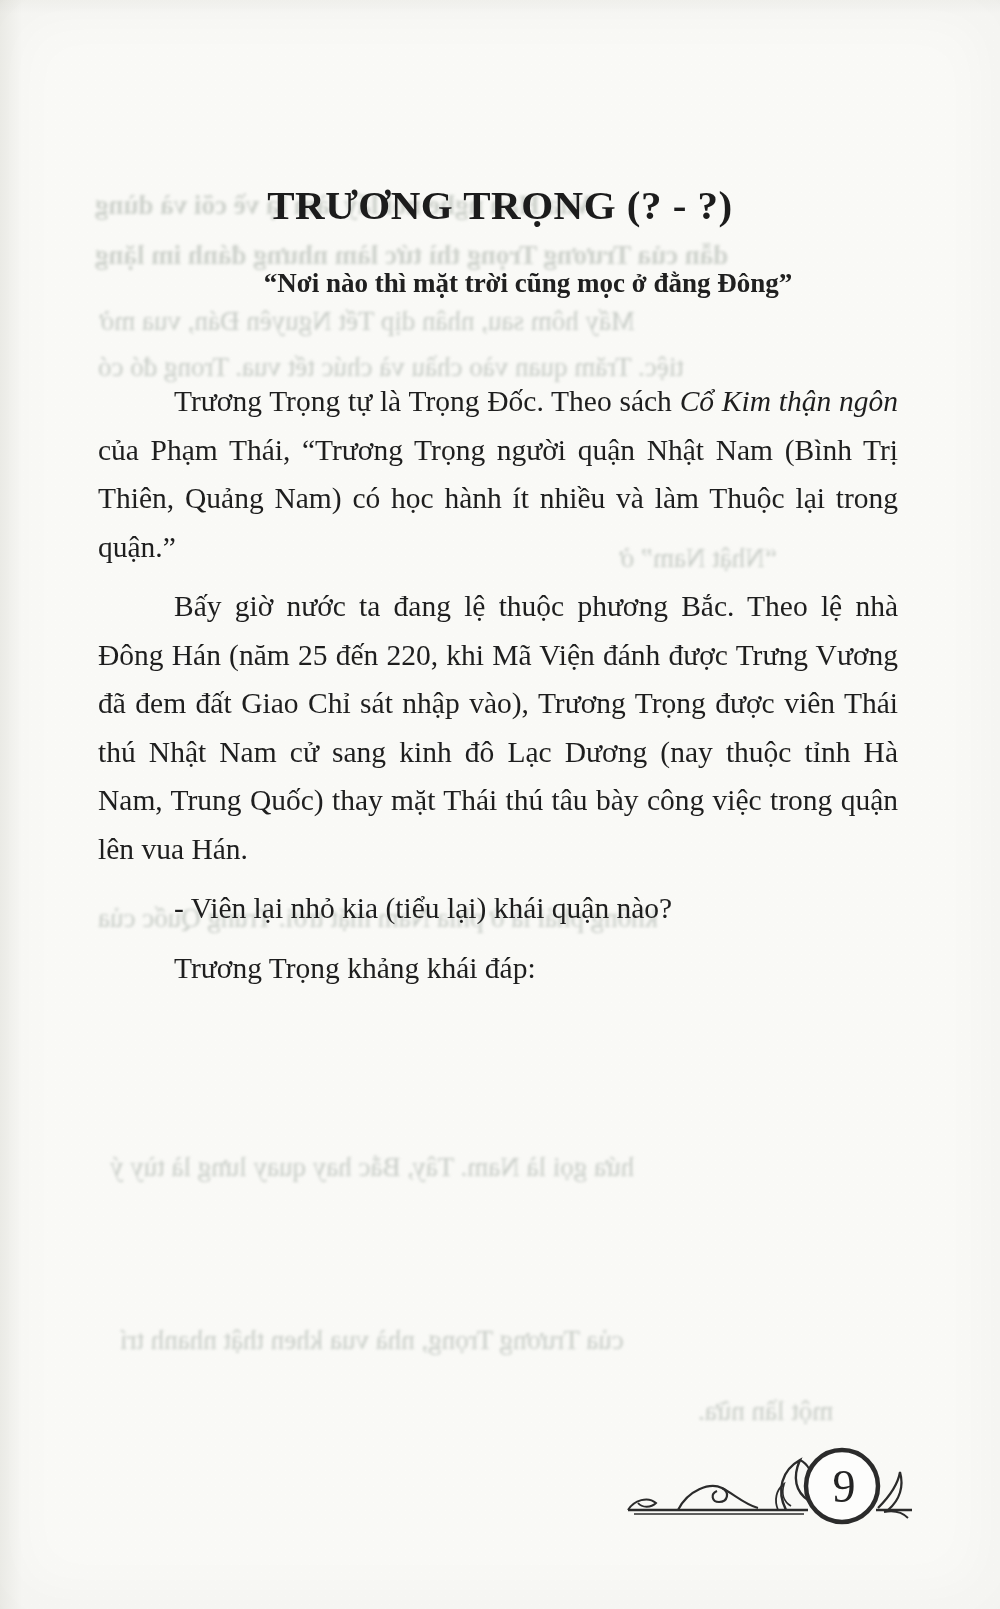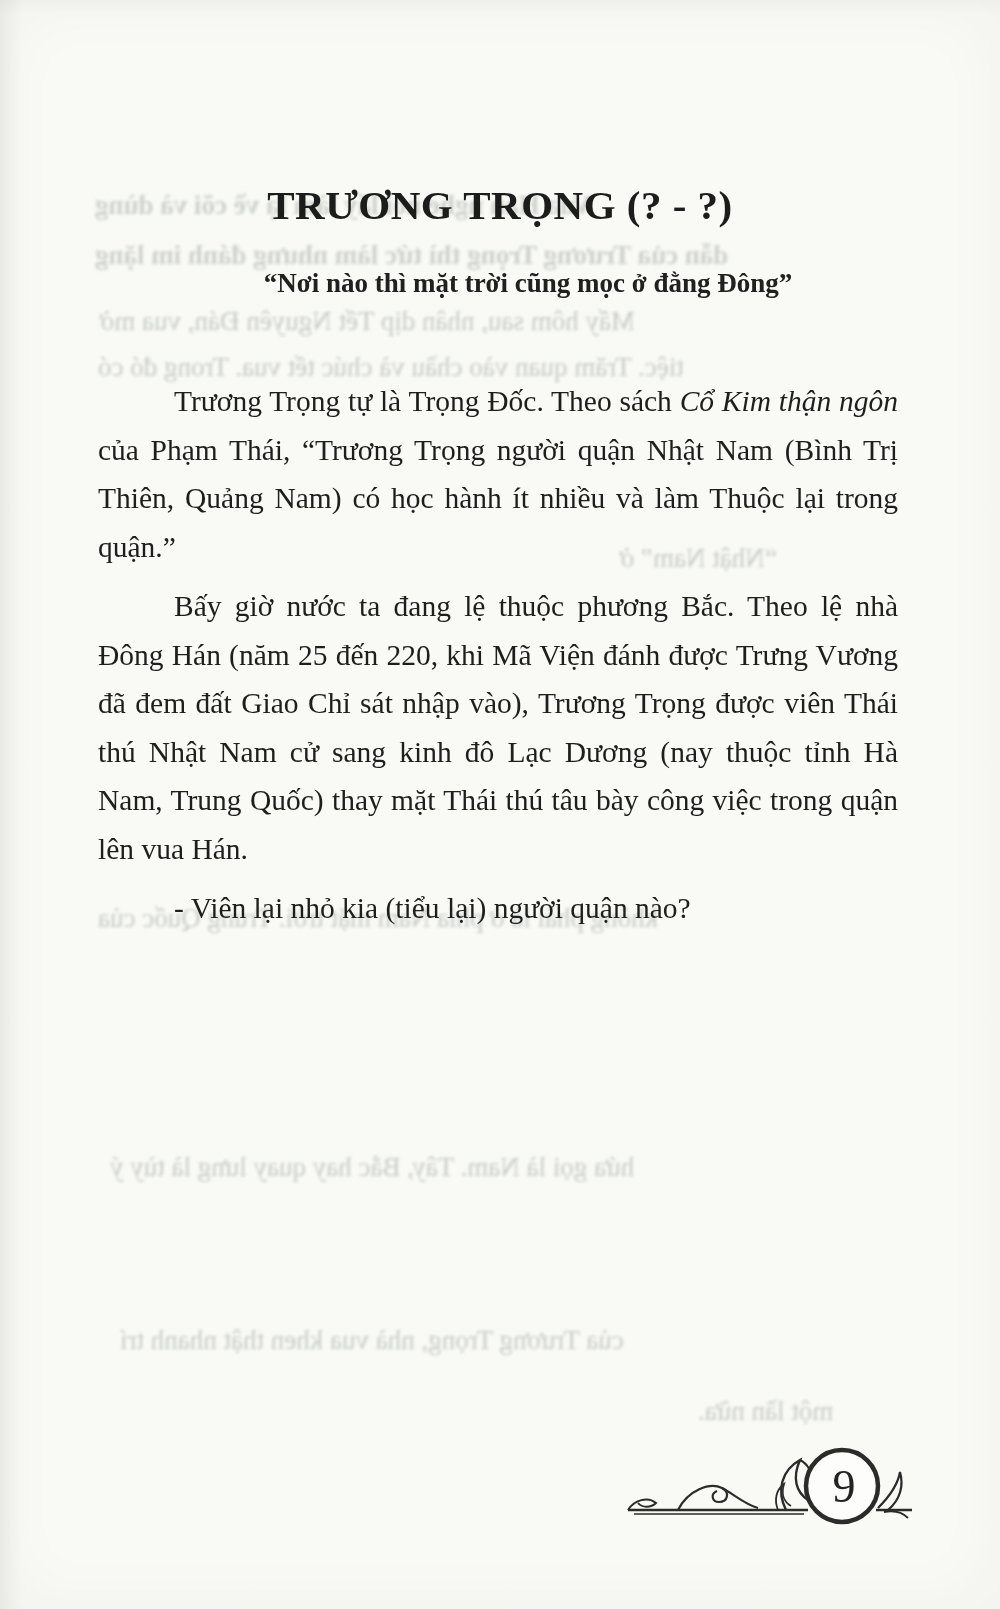--- a/index.html
+++ b/index.html
@@ -80,21 +80,22 @@
 
   <div class="content">
 
     <h1 class="title">TRƯƠNG TRỌNG (? - ?)</h1>
 
     <h2 class="subtitle">“Nơi nào thì mặt trời cũng mọc ở đằng Đông”</h2>
 
     <div class="bodytext">
       <p><span>Trương Trọng tự là Trọng Đốc. Theo sách </span><i>Cổ Kim thận ngôn</i><span> của Phạm Thái, “Trương Trọng người quận Nhật Nam (Bình Trị Thiên, Quảng Nam) có học hành ít nhiều và làm Thuộc lại trong quận.”</span></p>
       <p>Bấy giờ nước ta đang lệ thuộc phương Bắc. Theo lệ nhà Đông Hán (năm 25 đến 220, khi Mã Viện đánh được Trưng Vương đã đem đất Giao Chỉ sát nhập vào), Trương Trọng được viên Thái thú Nhật Nam cử sang kinh đô Lạc Dương (nay thuộc tỉnh Hà Nam, Trung Quốc) thay mặt Thái thú tâu bày công việc trong quận lên vua Hán.</p>
-      <p>- Viên lại nhỏ kia (tiểu lại) người quận nào?</p>
+      <p>- Viên lại nhỏ kia (tiểu lại) khái quận nào?</p>
+      <p class="before-quote">Trương Trọng khảng khái đáp:</p>
     </div>
 
     <svg class="flourish" viewBox="0 0 302 120">
       <g fill="none" stroke="#2b2b2b">
 
         <path d="M10 90 H 190" stroke-width="2.6"></path>
         <path d="M16 94 H 186" stroke-width="1.4"></path>
 
         <path d="M258 90 H 294" stroke-width="2.6"></path>
 

